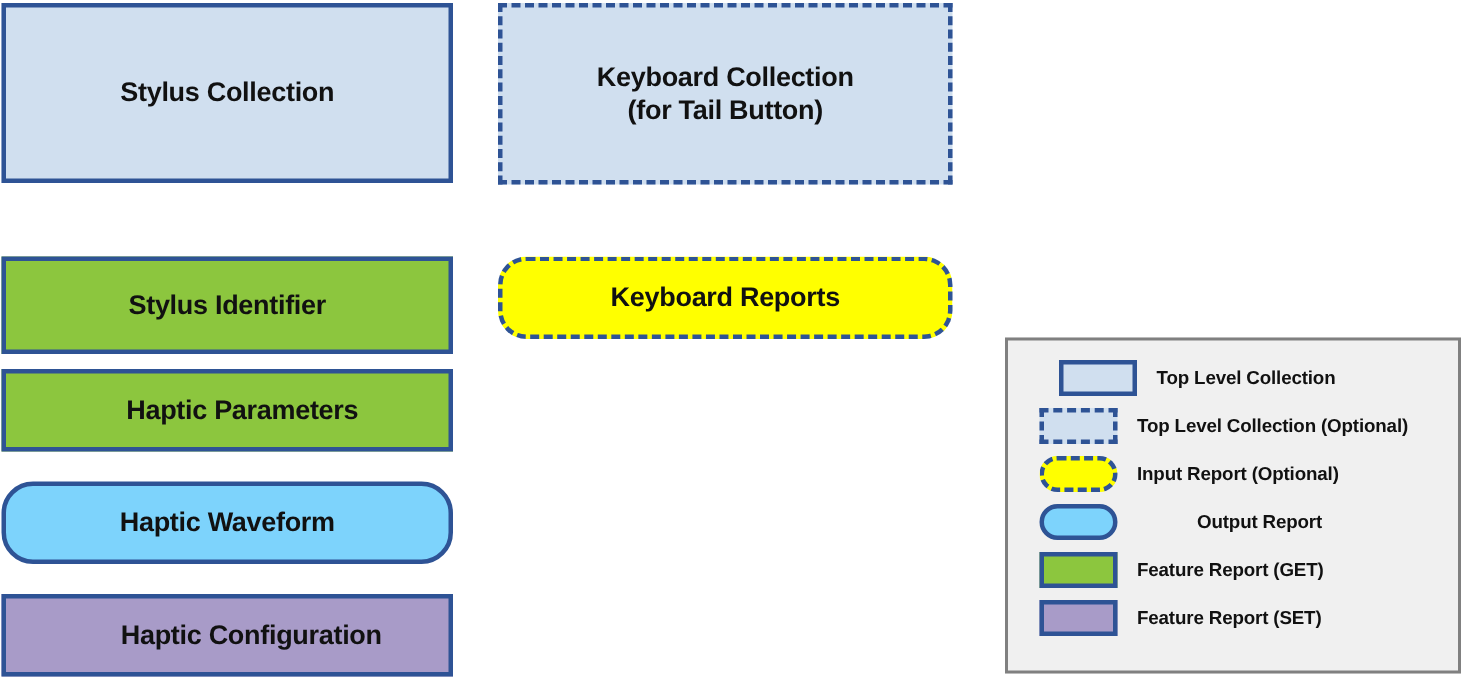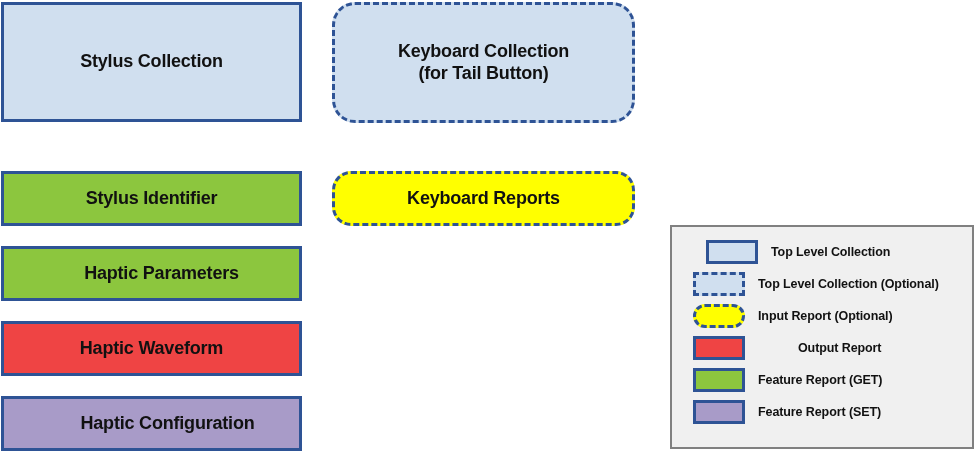--- a/index.html
+++ b/index.html
@@ -34,30 +34,30 @@
     letter-spacing: -0.2px;
     border: 3px solid #2E5395;
     background: #D0DFEF;
     white-space: pre-line;
   }
   .box.solid   { border-style: solid; }
   .box.dashed  { border-style: dashed; border-width: 3px; }
 
   .fill-lightblue { background: #D0DFEF; }
   .fill-yellow    { background: #FFFF00; border-radius: 19px; }
-  .fill-orange    { background: #ef4444; }
+  .fill-orange    { background: #7dd3fc; border-radius: 21px; }
   .fill-green     { background: #8CC63E; }
   .fill-purple    { background: #A89BC8; padding-left: 32px; }
 
   
   #box-stylus-collection    { left: 1px;   top: 2px;   width: 301px; height: 120px; }
-  #box-keyboard-collection  { left: 332px; top: 2px;   width: 303px; height: 121px; border-radius: 23px; }
+  #box-keyboard-collection  { left: 332px; top: 2px;   width: 303px; height: 121px; }
 
   
-  #box-stylus-identifier    { left: 1px;   top: 171px; width: 301px; height: 55px; }
+  #box-stylus-identifier    { left: 1px;   top: 171px; width: 301px; height: 65px; }
   #box-haptic-parameters    { left: 1px;   top: 246px; width: 301px; height: 55px; padding-left: 20px; }
   #box-haptic-waveform      { left: 1px;   top: 321px; width: 301px; height: 55px; }
   #box-haptic-configuration { left: 1px;   top: 396px; width: 301px; height: 55px; }
 
   
   #box-keyboard-reports     { left: 332px; top: 171px; width: 303px; height: 55px; }
 
   
   #legend {
     position: absolute;

